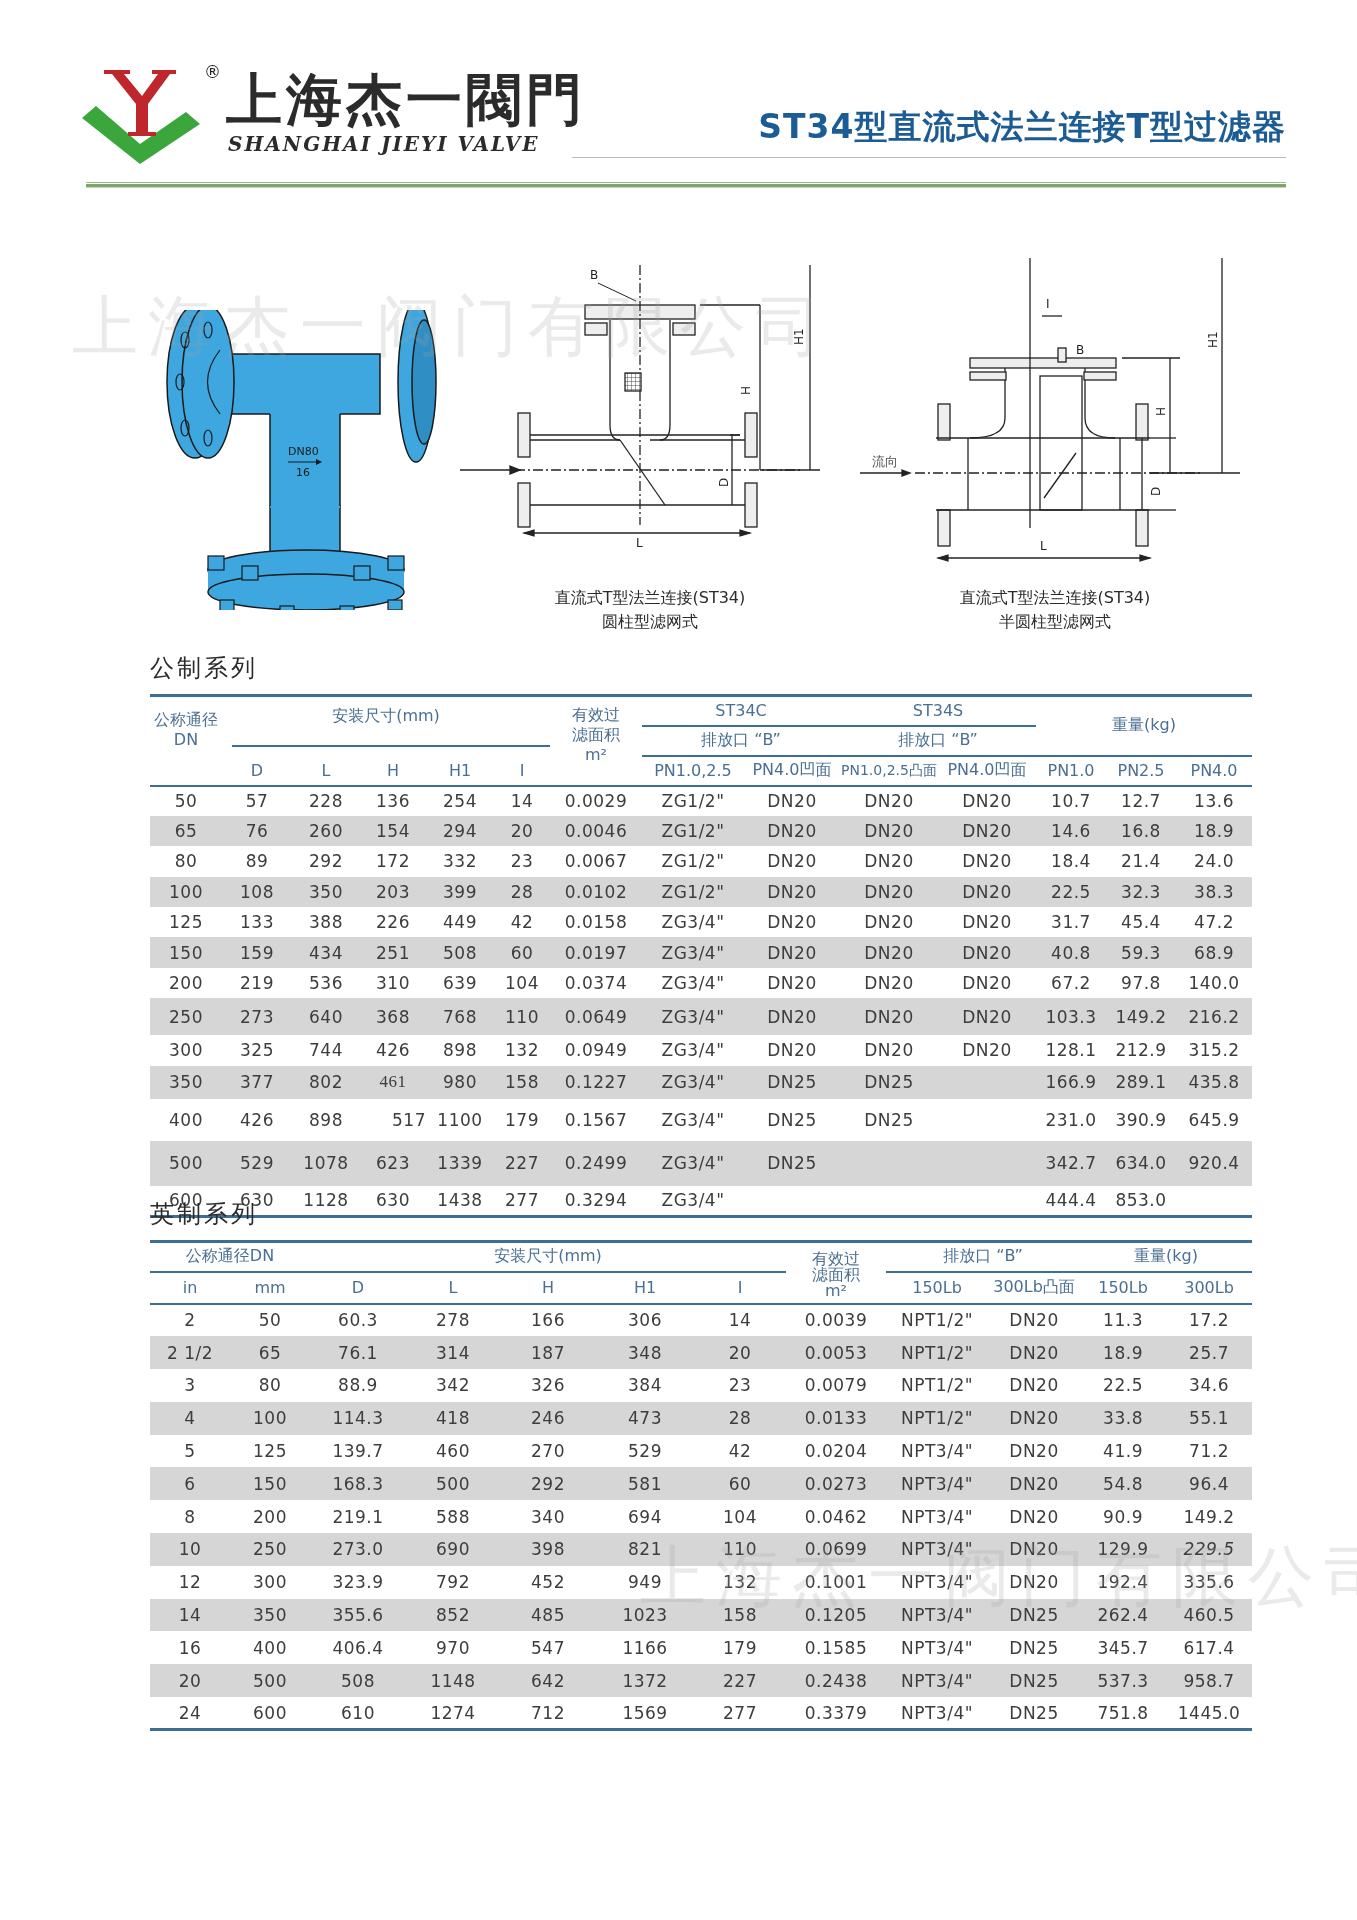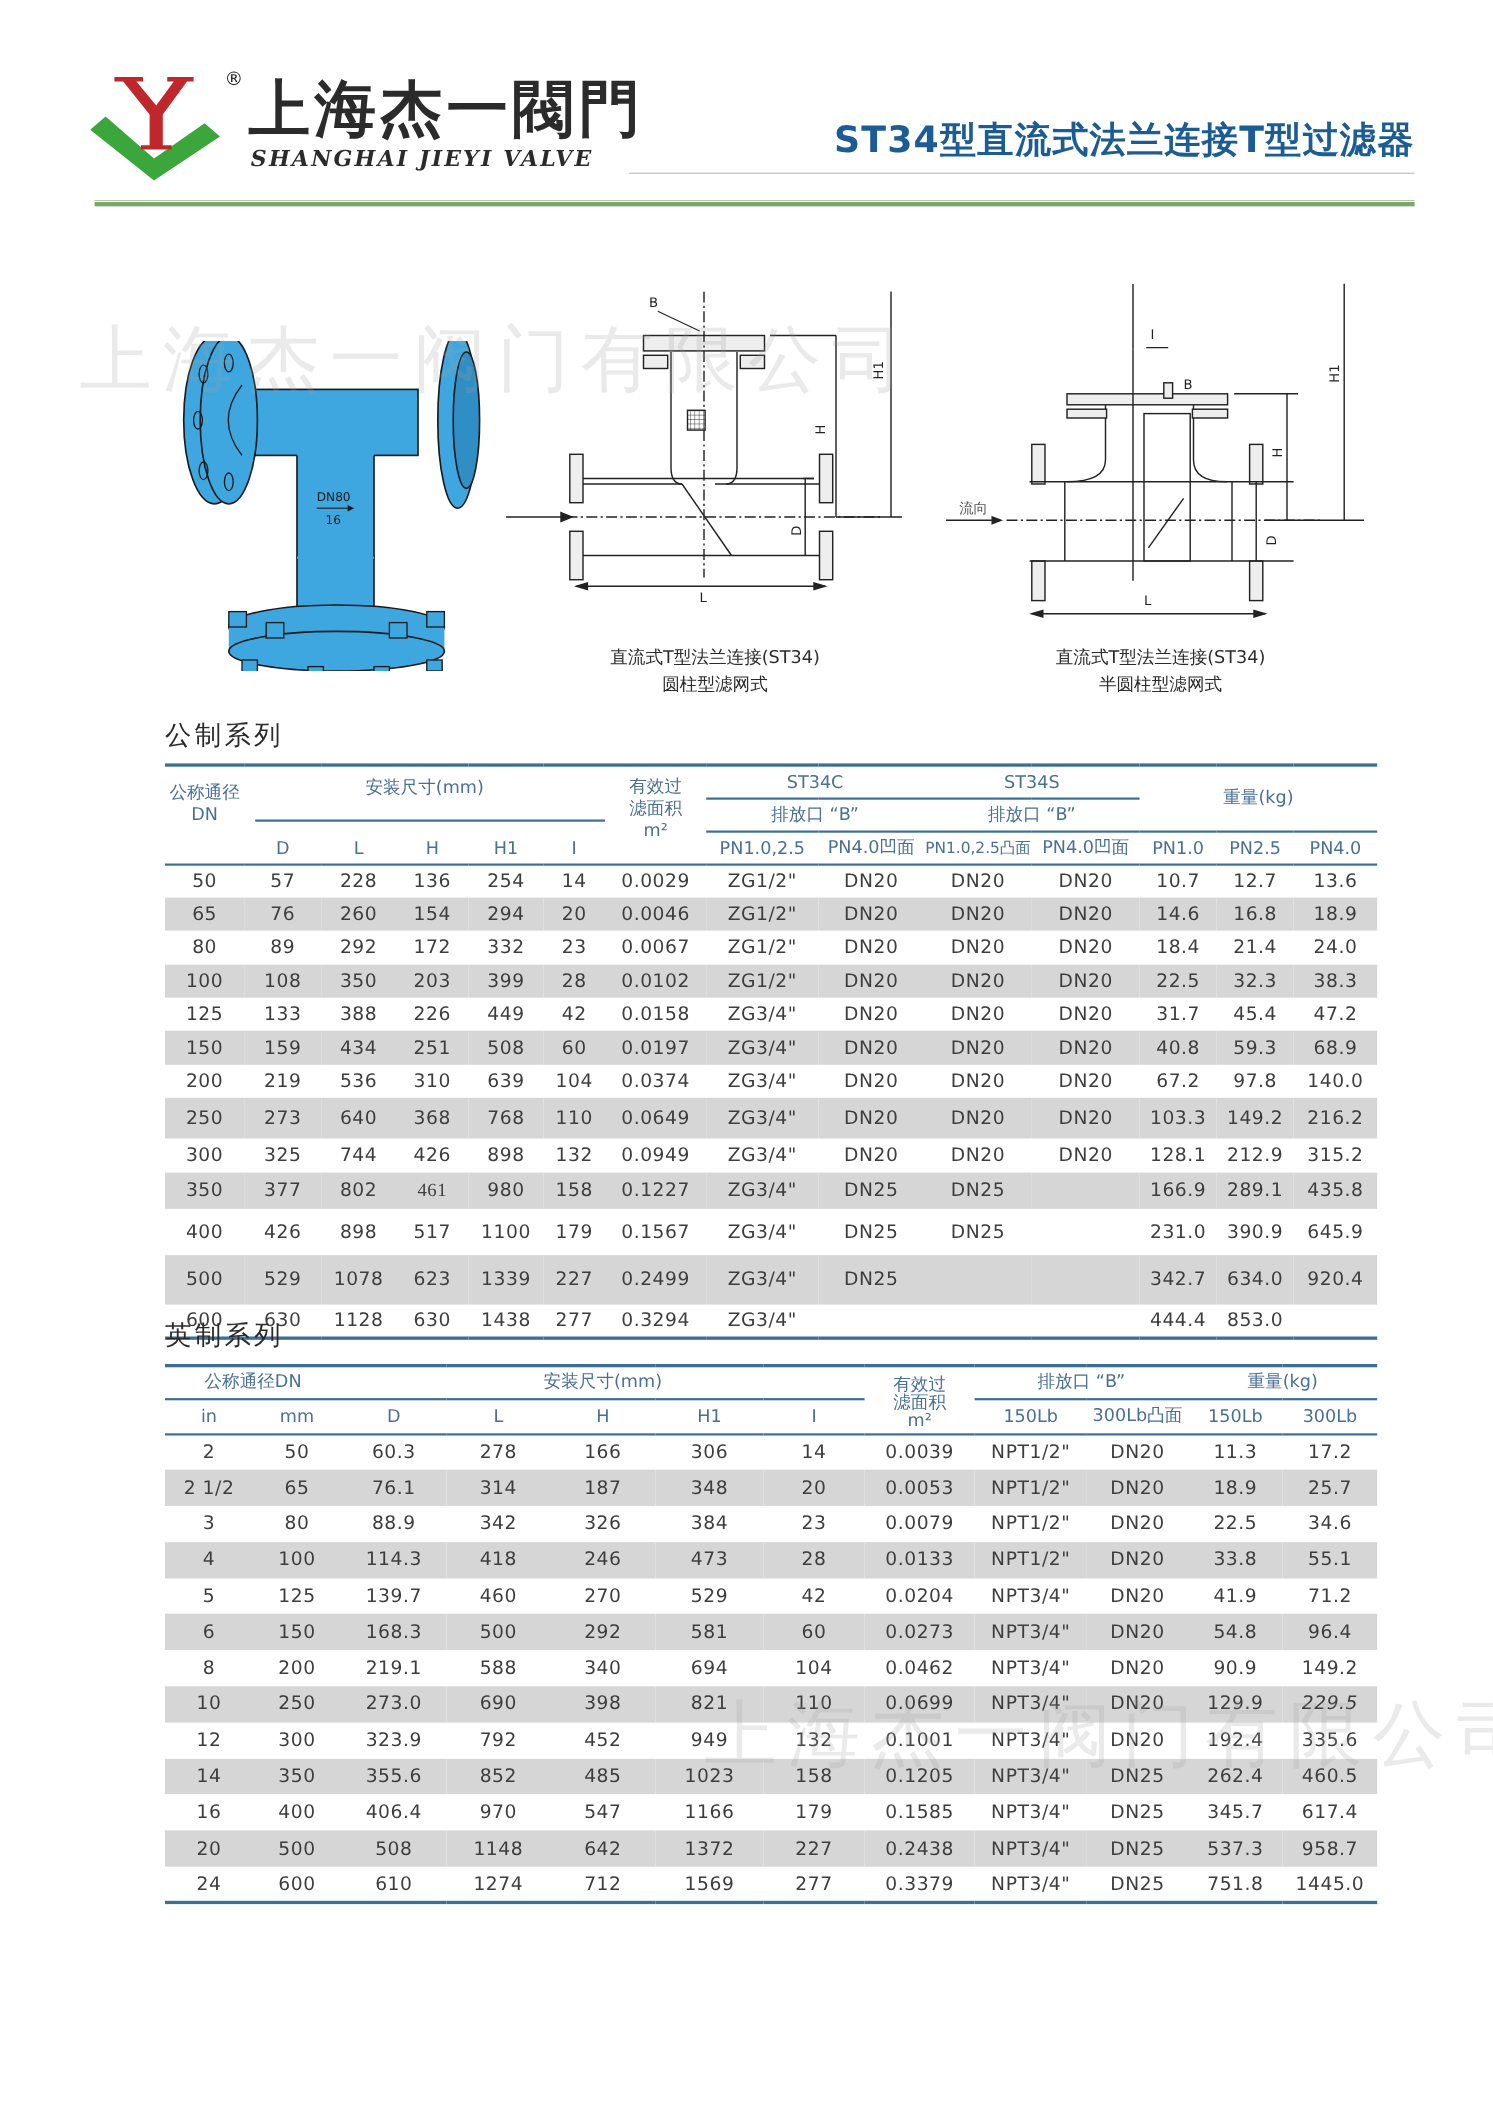--- a/index.html
+++ b/index.html
@@ -411,21 +411,21 @@
         <td style="height: 30.4px;">DN25</td>
         <td style="height: 30.4px;"></td>
         <td style="height: 30.4px;">166.9</td>
         <td style="height: 30.4px;">289.1</td>
         <td style="height: 30.4px;">435.8</td>
       </tr>
       <tr>
         <td style="height: 30.4px;">400</td>
         <td style="height: 30.4px;">426</td>
         <td style="height: 30.4px;">898</td>
-        <td style="height: 42px;">517</td>
+        <td style="height: 42px; text-align: right;">517</td>
         <td style="height: 30.4px;">1100</td>
         <td style="height: 30.4px;">179</td>
         <td style="height: 30.4px;">0.1567</td>
         <td style="height: 30.4px;">ZG3/4"</td>
         <td style="height: 30.4px;">DN25</td>
         <td style="height: 30.4px;">DN25</td>
         <td style="height: 30.4px;"></td>
         <td style="height: 30.4px;">231.0</td>
         <td style="height: 30.4px;">390.9</td>
         <td style="height: 30.4px;">645.9</td>

